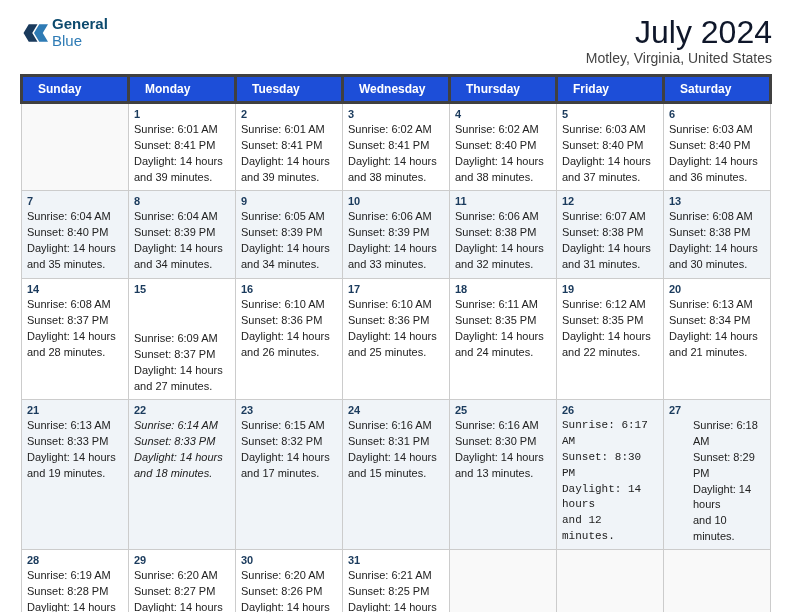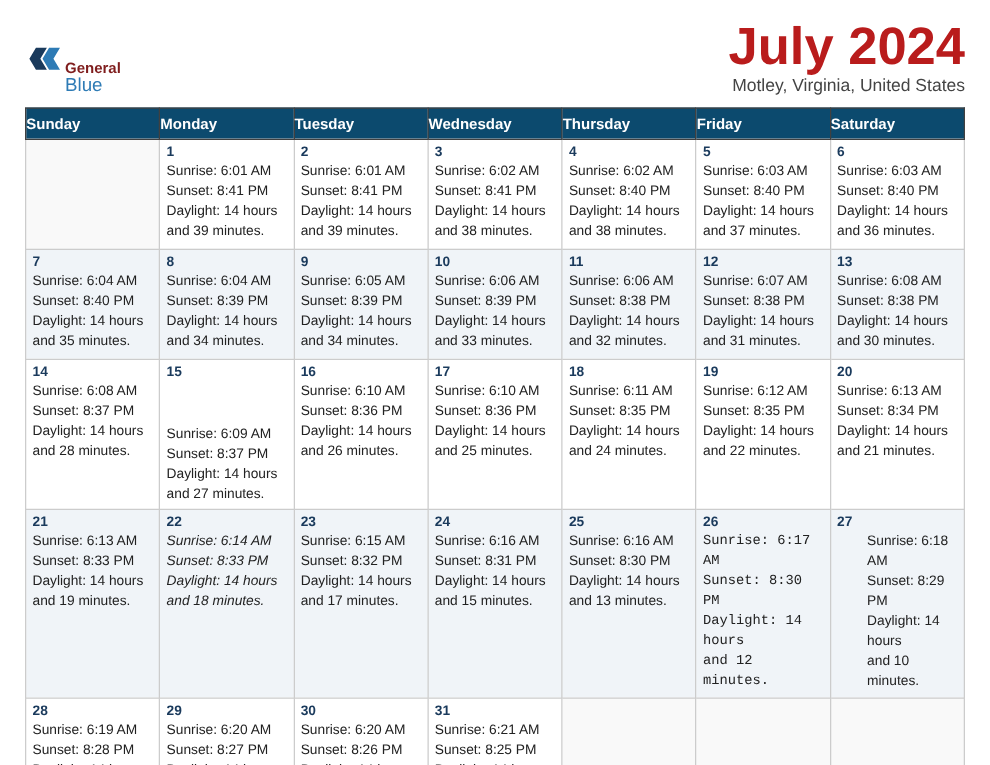--- a/index.html
+++ b/index.html
@@ -29,44 +29,44 @@
       gap: 4px;
     }
     .logo-icon {
       width: 28px;
       height: 28px;
     }
     .title-area {
       text-align: right;
     }
     .month-title {
-      font-size: 42px;
-      font-weight: bold;
-      color: #b91c1c;
+      font-size: 32px;
+      font-weight: normal;
+      color: #0f172a;
       line-height: 1;
     }
     .location {
       font-size: 14px;
       color: #444;
       margin-top: 2px;
     }
     .calendar {
       flex: 1;
       border: 1px solid #ccc;
       border-collapse: collapse;
       width: 100%;
       table-layout: fixed;
     }
     .calendar th {
-      background: #0c4a6e;
+      background: #1d4ed8;
       color: #fff;
       font-size: 12px;
       font-weight: bold;
-      padding: 5px 0;
-      border: 1px solid #404040;
+      padding: 5px 15px;
+      border: 3px solid #404040;
       text-align: left;
     }
     .calendar td {
       border: 1px solid #ccc;
       vertical-align: top;
       padding: 4px 5px;
       font-size: 9.5px;
       color: #222;
       height: 88px;
     }
@@ -99,21 +99,21 @@
 <body>
 
 <div class="page">
   <div class="header">
     <div class="logo">
       <svg class="logo-icon" viewBox="0 0 32 32">
         <polygon points="22,6 32,6 26,16 32,26 22,26 16,16" fill="#2e7bb5"></polygon>
         <polygon points="10,6 20,6 14,16 20,26 10,26 4,16" fill="#1a3a5c"></polygon>
       </svg>
       <div>
-        <div style="font-size:12px;font-weight:bold;color:#7f1d1d;line-height:1.1;margin-top:32px;">General</div>
+        <div style="font-size:15px;font-weight:bold;color:#0c4a6e;line-height:1.1;">General</div>
         <div style="font-size:15px;font-weight:normal;color:#2e7bb5;line-height:1.1;">Blue</div>
       </div>
     </div>
     <div class="title-area">
       <div class="month-title">July 2024</div>
       <div class="location">Motley, Virginia, United States</div>
     </div>
   </div>
 
   <table class="calendar">

